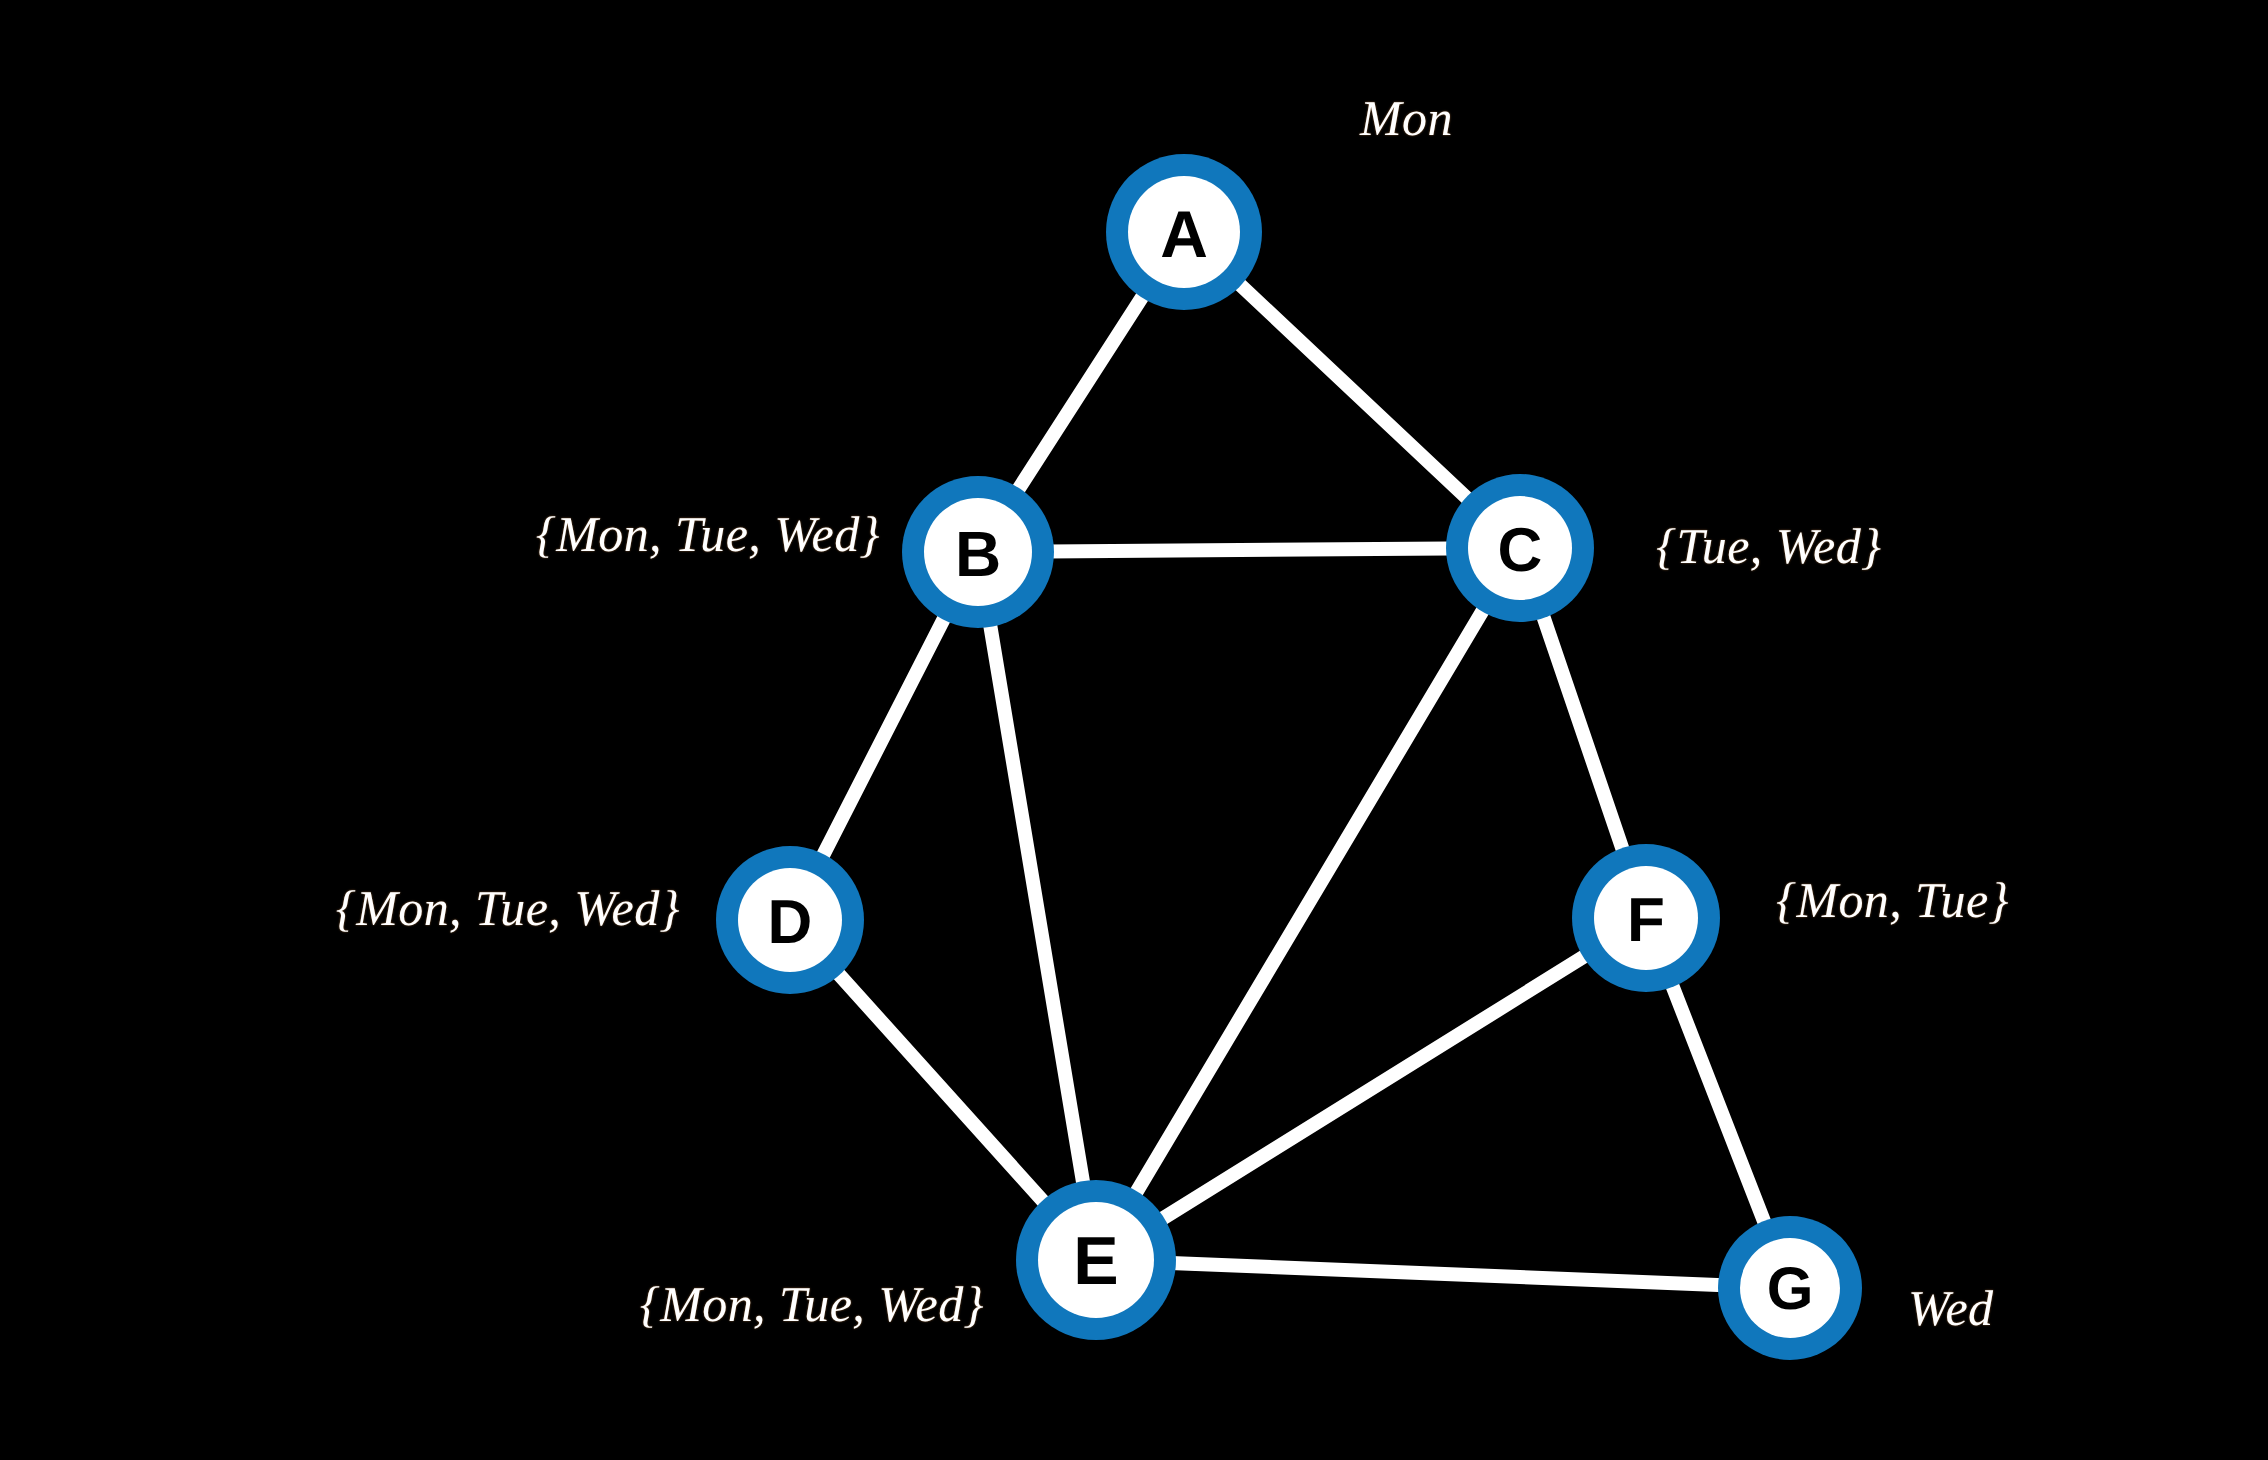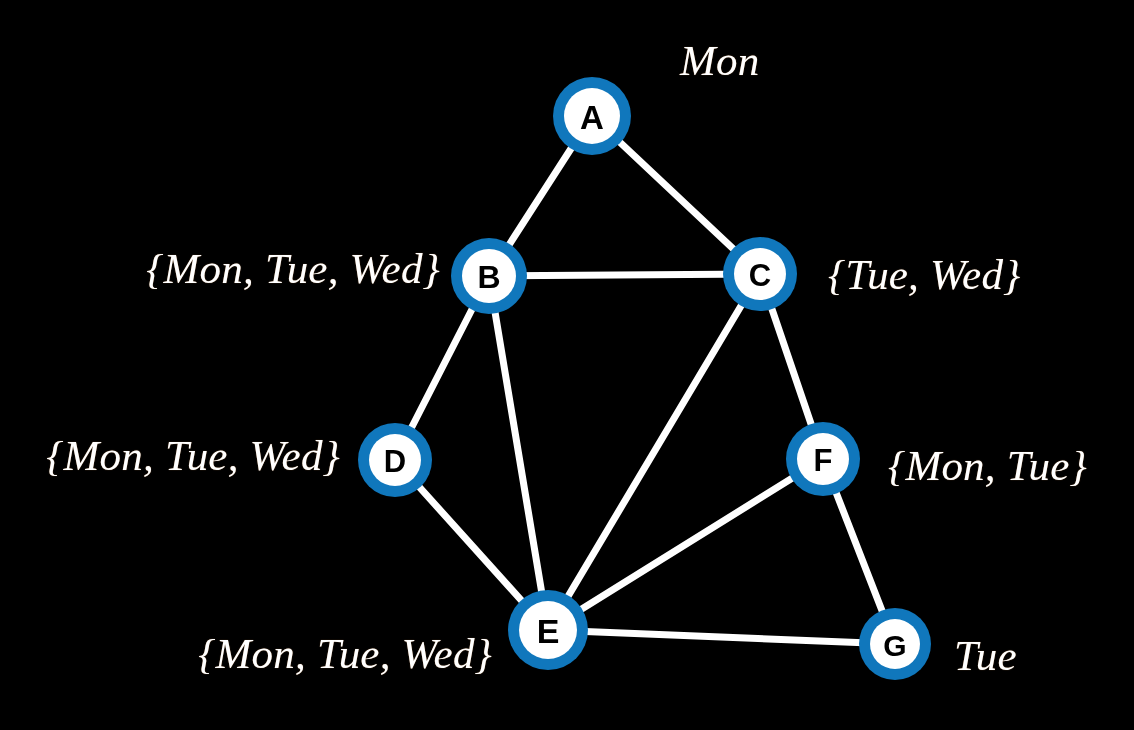--- a/index.html
+++ b/index.html
@@ -45,21 +45,21 @@
     font-weight: bold;
     text-anchor: middle;
     dominant-baseline: central;
     paint-order: stroke;
   }
   .domain-label {
     position: absolute;
     color: #ffffff;
     font-family: "Liberation Serif", serif;
     font-style: italic;
-    font-size: 43px;
+    font-size: 25px;
     line-height: 1;
     white-space: nowrap;
     text-shadow: 0 0 1px rgba(255,170,90,0.55);
     letter-spacing: 0.2px;
     text-align: right;
   }
   .lbl-right { transform: translate(0, -50%); }
   .lbl-left  { transform: translate(-100%, -50%); }
 </style>
 </head>
@@ -119,17 +119,17 @@
         </g>
       </g>
   </svg>
 
   <div id="labels-layer">
       <div class="domain-label lbl-right" style="left: 680px; top: 60px; color: rgb(255, 255, 255);">Mon</div>
       <div class="domain-label lbl-left" style="left: 440px; top: 268px; color: rgb(255, 255, 255);">{Mon, Tue, Wed}</div>
       <div class="domain-label lbl-right" style="left: 828px; top: 274px; color: rgb(255, 255, 255);">{Tue, Wed}</div>
       <div class="domain-label lbl-left" style="left: 340px; top: 455px; color: rgb(255, 255, 255);">{Mon, Tue, Wed}</div>
       <div class="domain-label lbl-left" style="left: 492px; top: 653px; color: rgb(255, 255, 255);">{Mon, Tue, Wed}</div>
-      <div class="domain-label lbl-right" style="left: 888px; top: 465px; color: rgb(255, 255, 255);">{Mon, Tue}</div>
-      <div class="domain-label lbl-right" style="left: 954px; top: 655px; color: rgb(255, 255, 255);">Tue</div>
+      <div class="domain-label lbl-right" style="left: 888px; top: 451px; color: rgb(255, 255, 255);">{Mon, Tue}</div>
+      <div class="domain-label lbl-right" style="left: 954px; top: 655px; color: rgb(255, 255, 255);">Wed</div>
     </div>
 
 </div>
 
 </body></html>

